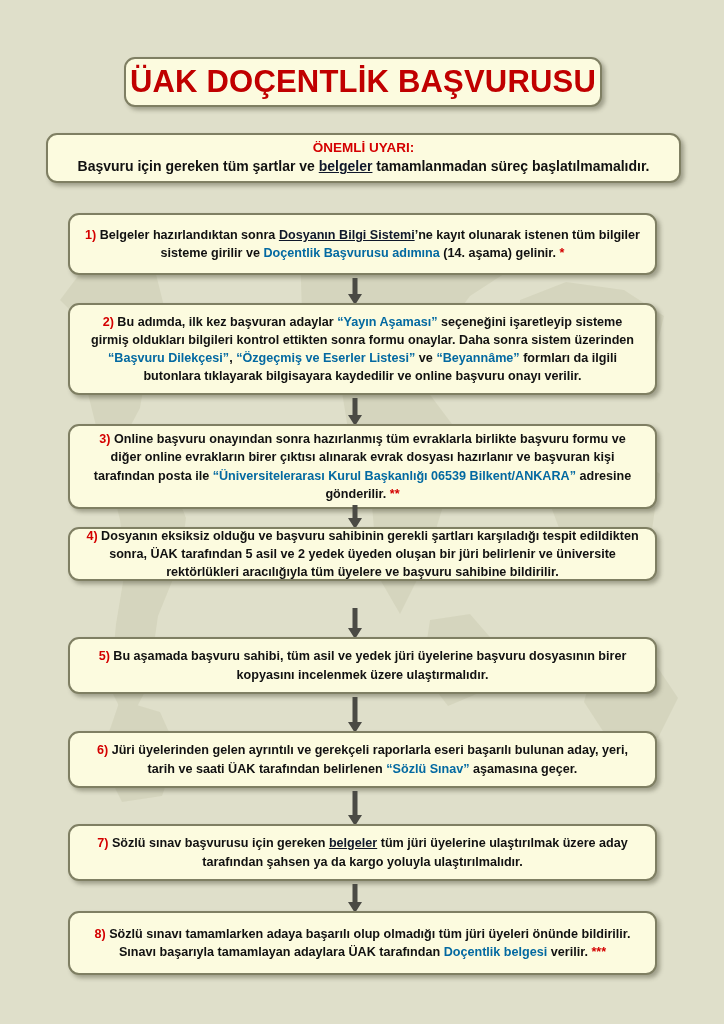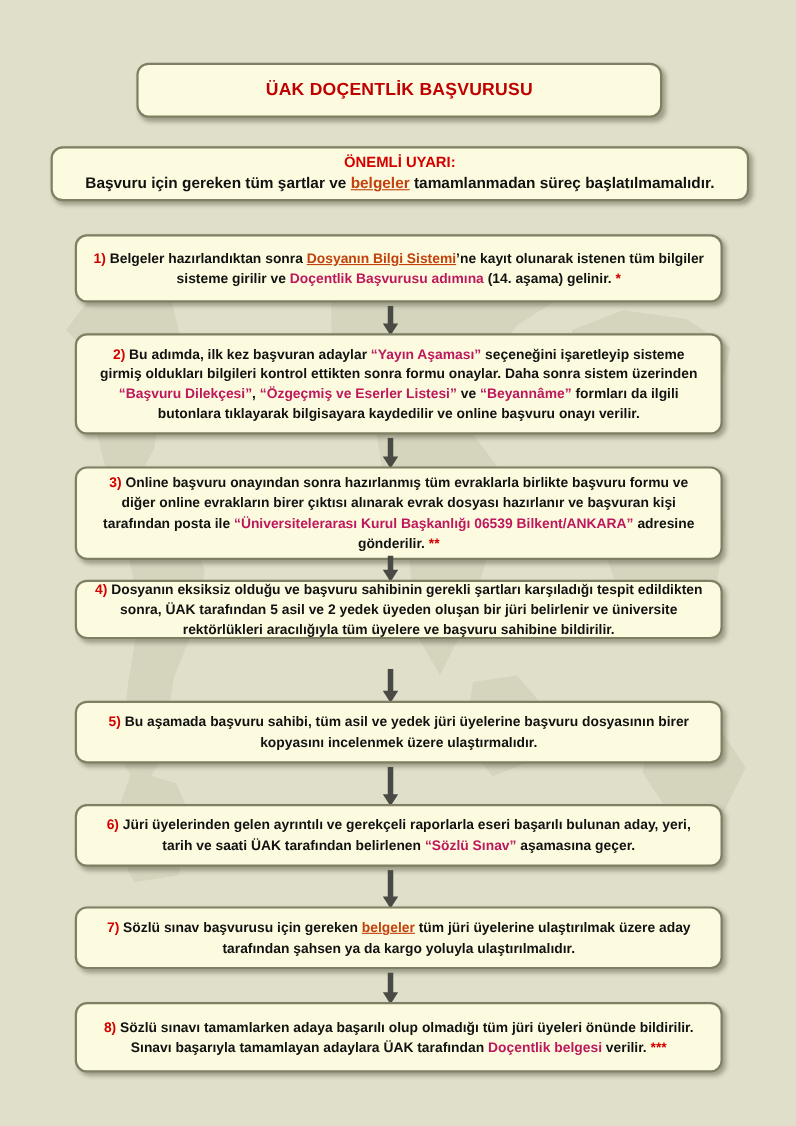--- a/index.html
+++ b/index.html
@@ -45,21 +45,21 @@
   #title-box {
     left: 124px;
     top: 57px;
     width: 478px;
     height: 50px;
     display: flex;
     align-items: center;
     justify-content: center;
   }
   #title-text {
-    font-size: 16px;
+    font-size: 31px;
     font-weight: bold;
     color: #c00000;
     letter-spacing: 0.2px;
     white-space: nowrap;
   }
 
   
   #warning-box {
     left: 46px;
     top: 133px;
@@ -95,23 +95,23 @@
     padding: 6px 13px;
   }
   .step-text {
     font-size: 12.6px;
     font-weight: bold;
     line-height: 1.45;
     color: #111111;
   }
 
   .num { color: #d40000; }
-  .em-red { color: #be185d; }
+  .em-red { color: #0369a1; }
   .lnk {
-    color: #c2410c;
+    color: #0f172a;
     text-decoration: underline;
   }
   .star { color: #d40000; }
 
   
   .arrow {
     position: absolute;
     left: 355px;
     width: 14px;
     transform: translateX(-50%);

